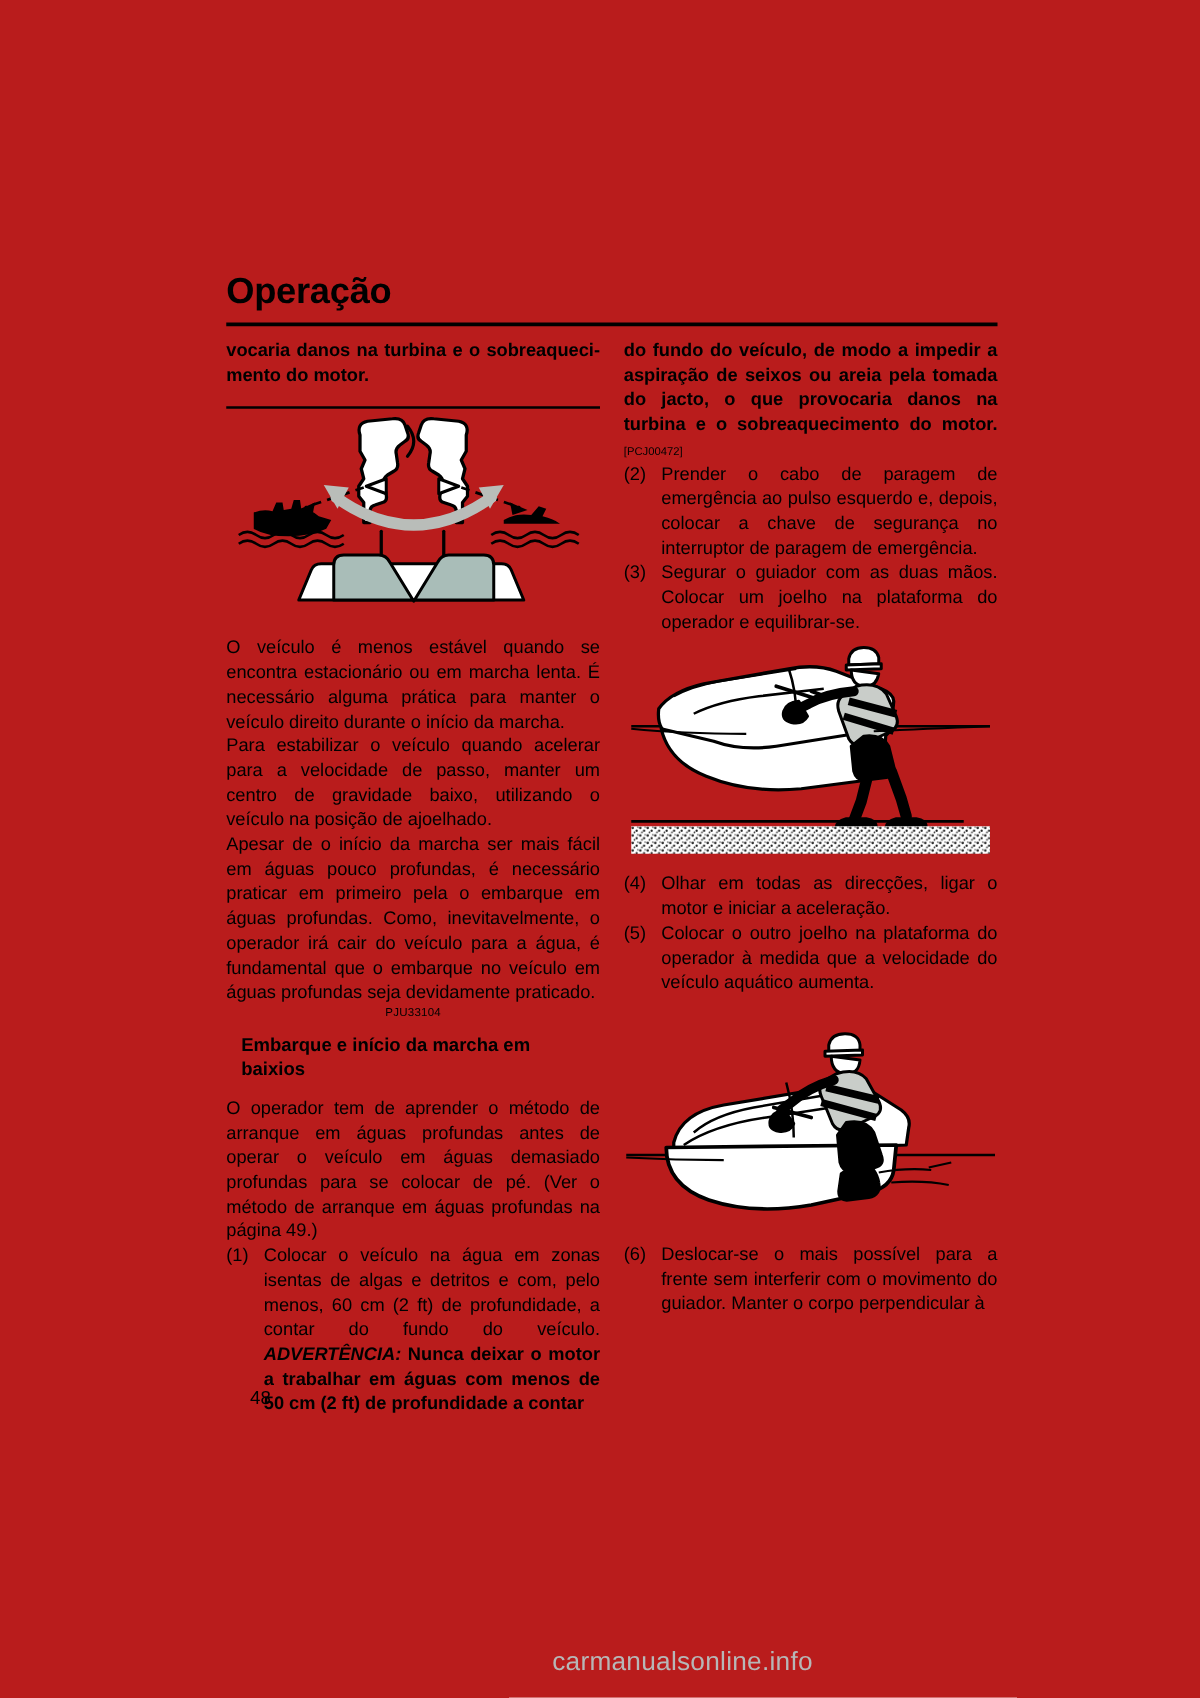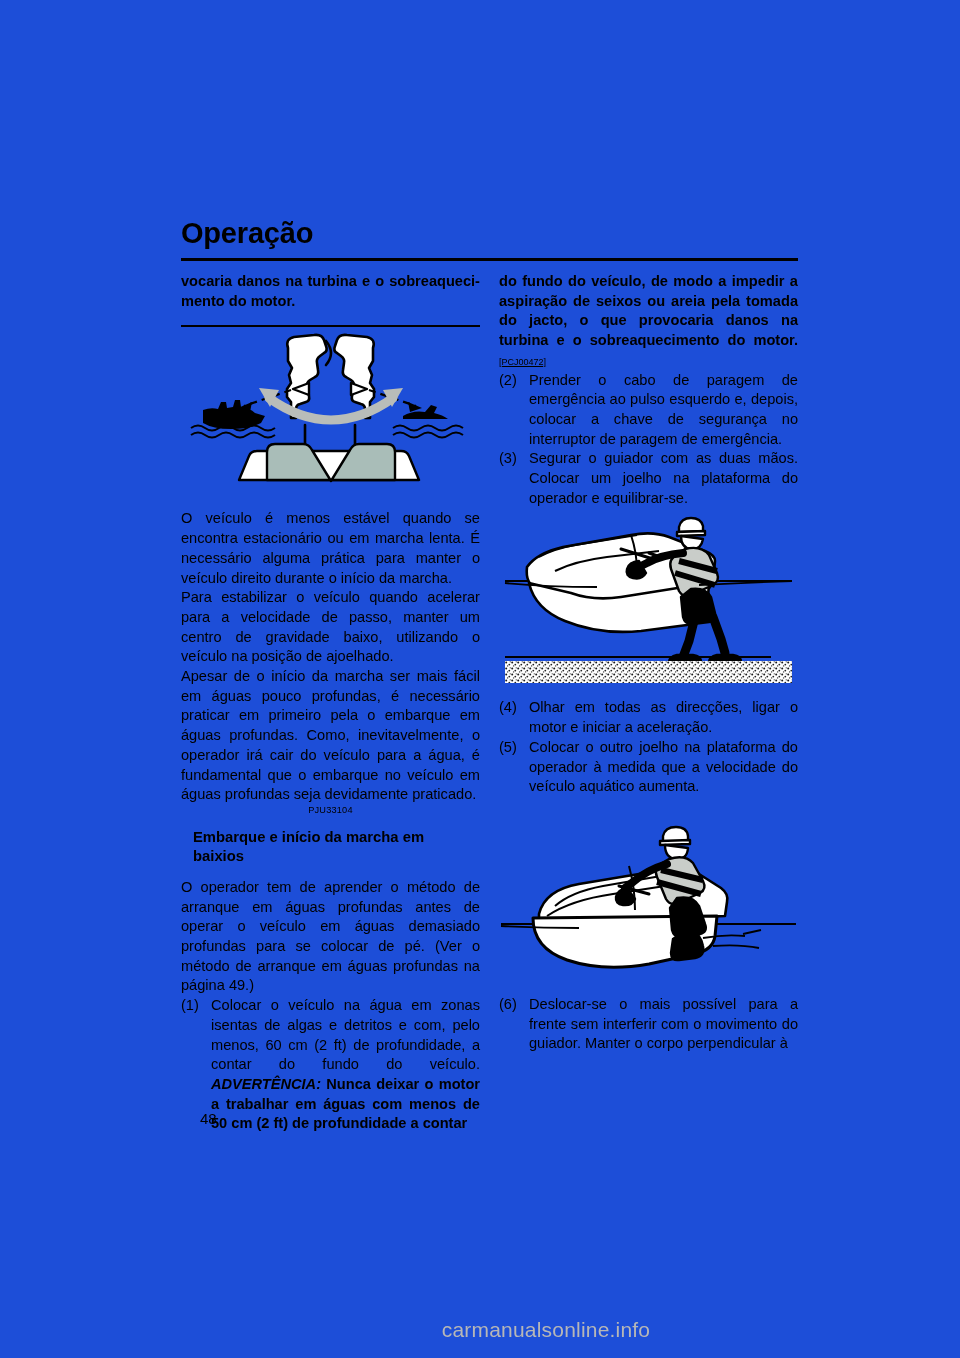--- a/index.html
+++ b/index.html
@@ -14,21 +14,21 @@
     font-family: "Liberation Sans", sans-serif;
     color: #000000;
     overflow: hidden;
   }
 
   .page {
     position: absolute;
     left: 0; top: 0;
     width: 960px;
     height: 1358px;
-    background: #1d4ed8;
+    background: #b91c1c;
   }
 
   
   .chapter-title {
     position: absolute;
     left: 181px;
     top: 216px;
     font-size: 29px;
     font-weight: bold;
     letter-spacing: -0.2px;
@@ -69,21 +69,20 @@
     margin-bottom: 0;
   }
 
   .ref-code {
     font-size: 9px;
     line-height: 11px;
     font-weight: normal;
     letter-spacing: 0px;
     display: inline;
     vertical-align: baseline;
-    text-decoration: underline;
   }
 
   .sect-code {
     font-size: 9.2px;
     line-height: 11px;
     letter-spacing: 0.2px;
     margin: 0;
     text-align: center;
   }
   .sect-head {

